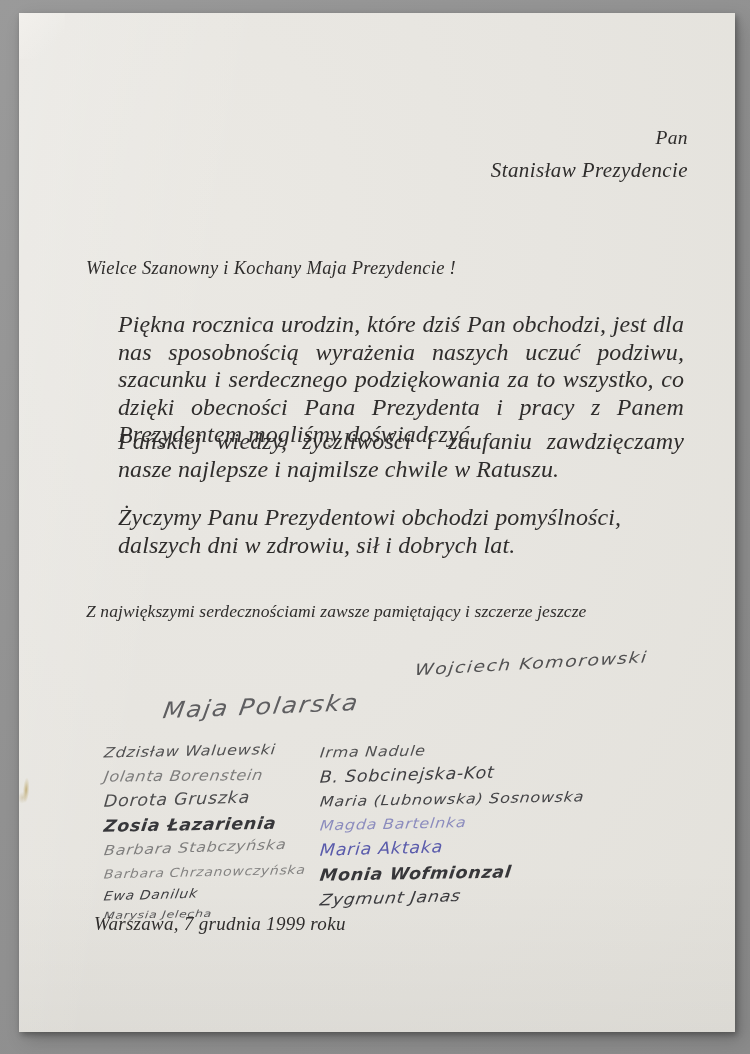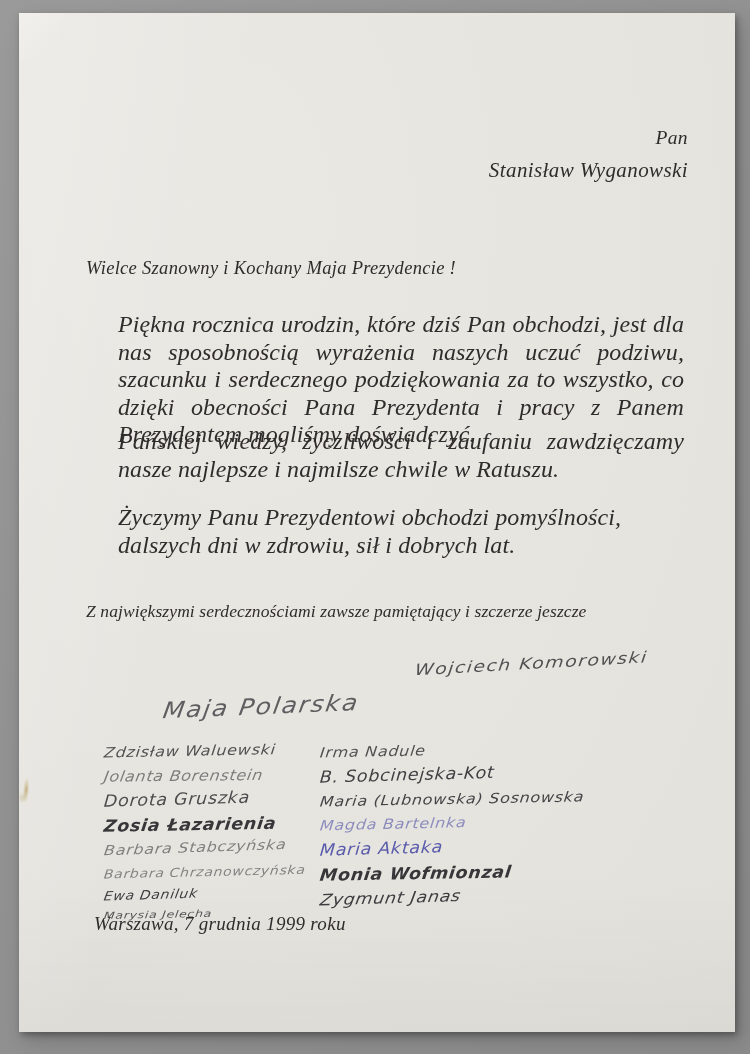--- a/index.html
+++ b/index.html
@@ -192,21 +192,21 @@
 
   <div id="paper">
     <div class="paper-tone"></div>
     <div class="corner-curl"></div>
   </div>
 
   <div class="stain"></div>
 
   <div class="letter-text" id="addressee-block">
     <div>Pan</div>
-    <div class="addressee-name">Stanisław Wyganowski</div>
+    <div class="addressee-name">Stanisław Prezydencie</div>
   </div>
 
   <div class="letter-text" id="salutation">Wielce Szanowny i Kochany Maja Prezydencie !</div>
 
   <div class="letter-text body-paragraph" id="paragraph-1">Piękna rocznica urodzin, które dziś Pan obchodzi, jest dla nas sposobnością wyrażenia naszych uczuć podziwu, szacunku i serdecznego podziękowania za to wszystko, co dzięki obecności Pana Prezydenta i pracy z Panem Prezydentem mogliśmy doświadczyć.</div>
   <div class="letter-text body-paragraph" id="paragraph-2">Pańskiej wiedzy, życzliwości i zaufaniu zawdzięczamy nasze najlepsze i najmilsze chwile w Ratuszu.</div>
   <div class="letter-text body-paragraph no-justify" id="paragraph-3">
     <div>Życzymy Panu Prezydentowi obchodzi pomyślności, dalszych dni w zdrowiu, sił i dobrych lat.</div>
   </div>
 

